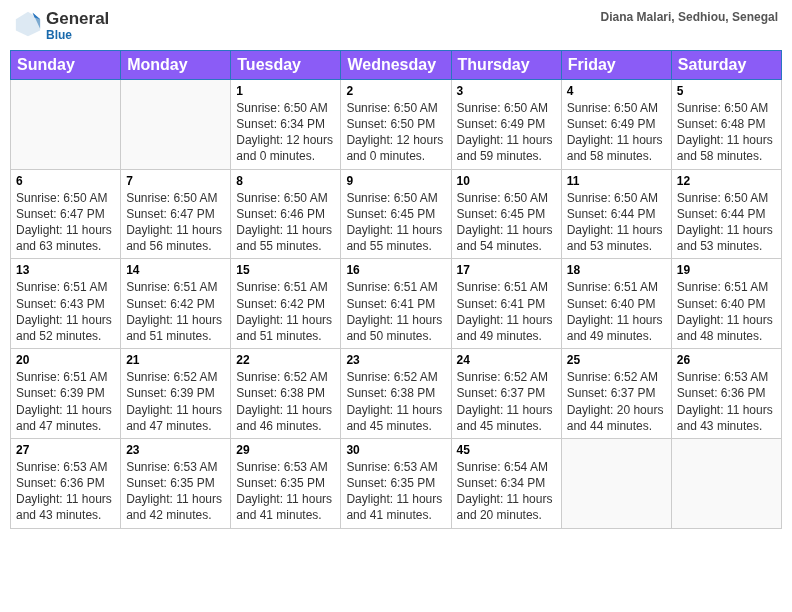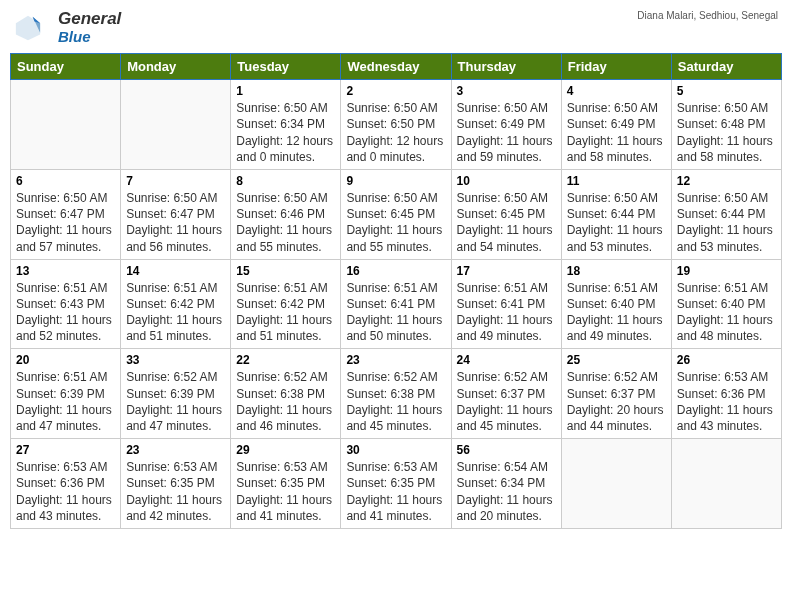--- a/index.html
+++ b/index.html
@@ -12,56 +12,55 @@
     }
     .header {
       display: flex;
       justify-content: space-between;
       align-items: flex-start;
       margin-bottom: 8px;
       padding: 0 4px;
     }
     .logo {
       display: flex;
-      align-items: center;
-      gap: 16px;
-      font-style: italic;
+      gap: 4px;
     }
     .logo-text {
       display: flex;
       flex-direction: column;
       line-height: 1.1;
     }
     .logo-icon {
       width: 28px;
       height: 28px;
     }
     .title-area {
       text-align: right;
     }
     .month-title {
       font-size: 32px;
       font-weight: bold;
       color: #333;
     }
     .subtitle {
-      font-size: 10px;
+      font-size: 12px;
       color: #555;
+      font-weight: bold;
     }
     .calendar {
       width: 100%;
       border-collapse: collapse;
       font-size: 10.5px;
     }
     .calendar th {
-      background: #4d7c0f;
+      background: #8b5cf6;
       color: #fff;
       text-align: left;
       padding: 5px 6px;
-      font-size: 13px;
+      font-size: 16px;
       border: 1px solid #2a76c0;
     }
     .calendar td {
       border: 1px solid #ccc;
       vertical-align: top;
       padding: 4px 5px;
       width: calc(100% / 7);
       min-height: 80px;
     }
     .day-num {
@@ -84,21 +83,21 @@
 
 <div class="header">
   <div class="logo">
     <svg class="logo-icon" viewBox="0 0 30 30">
       <polygon points="15,2 28,10 28,22 15,28 2,22 2,10" fill="#1a6aac" opacity="0.15"></polygon>
       <polygon points="20,3 28,10 28,20" fill="#1a6aac" opacity="0.5"></polygon>
       <polygon points="20,3 28,10 22,8" fill="#2a76c0"></polygon>
     </svg>
     <div class="logo-text">
       <span style="font-size:17px;font-weight:bold;color:#333;line-height:1.1;">General</span>
-      <span style="font-size:15px;font-weight:bold;color:#1a6aac;line-height:1.1;">Blue</span>
+      <span style="font-size:12px;font-weight:bold;color:#1a6aac;line-height:1.1;">Blue</span>
     </div>
   </div>
   <div class="title-area">
     <div class="subtitle">Diana Malari, Sedhiou, Senegal</div>
   </div>
 </div>
 
 <table class="calendar">
   <thead>
     <tr>
@@ -132,21 +131,21 @@
           <div class="day-info"><span>Sunrise: 6:50 AM</span><br><span>Sunset: 6:49 PM</span><br><span>Daylight: 11 hours and 58 minutes.</span></div>
         </td>
         <td>
           <span class="day-num">5</span>
           <div class="day-info"><span>Sunrise: 6:50 AM</span><br><span>Sunset: 6:48 PM</span><br><span>Daylight: 11 hours and 58 minutes.</span></div>
         </td>
       </tr>
       <tr>
         <td>
           <span class="day-num">6</span>
-          <div class="day-info"><span>Sunrise: 6:50 AM</span><br><span>Sunset: 6:47 PM</span><br><span>Daylight: 11 hours and 57 minutes.</span></div>
+          <div class="day-info"><span>Sunrise: 6:50 AM</span><br><span>Sunset: 6:47 PM</span><br><span>Daylight: 11 hours and 63 minutes.</span></div>
         </td>
         <td>
           <span class="day-num">7</span>
           <div class="day-info"><span>Sunrise: 6:50 AM</span><br><span>Sunset: 6:47 PM</span><br><span>Daylight: 11 hours and 56 minutes.</span></div>
         </td>
         <td>
           <span class="day-num">8</span>
           <div class="day-info"><span>Sunrise: 6:50 AM</span><br><span>Sunset: 6:46 PM</span><br><span>Daylight: 11 hours and 55 minutes.</span></div>
         </td>
         <td>
@@ -195,21 +194,21 @@
           <span class="day-num">19</span>
           <div class="day-info"><span>Sunrise: 6:51 AM</span><br><span>Sunset: 6:40 PM</span><br><span>Daylight: 11 hours and 48 minutes.</span></div>
         </td>
       </tr>
       <tr>
         <td>
           <span class="day-num">20</span>
           <div class="day-info"><span>Sunrise: 6:51 AM</span><br><span>Sunset: 6:39 PM</span><br><span>Daylight: 11 hours and 47 minutes.</span></div>
         </td>
         <td>
-          <span class="day-num">33</span>
+          <span class="day-num">21</span>
           <div class="day-info"><span>Sunrise: 6:52 AM</span><br><span>Sunset: 6:39 PM</span><br><span>Daylight: 11 hours and 47 minutes.</span></div>
         </td>
         <td>
           <span class="day-num">22</span>
           <div class="day-info"><span>Sunrise: 6:52 AM</span><br><span>Sunset: 6:38 PM</span><br><span>Daylight: 11 hours and 46 minutes.</span></div>
         </td>
         <td>
           <span class="day-num">23</span>
           <div class="day-info"><span>Sunrise: 6:52 AM</span><br><span>Sunset: 6:38 PM</span><br><span>Daylight: 11 hours and 45 minutes.</span></div>
         </td>
@@ -237,20 +236,20 @@
         </td>
         <td>
           <span class="day-num">29</span>
           <div class="day-info"><span>Sunrise: 6:53 AM</span><br><span>Sunset: 6:35 PM</span><br><span>Daylight: 11 hours and 41 minutes.</span></div>
         </td>
         <td>
           <span class="day-num">30</span>
           <div class="day-info"><span>Sunrise: 6:53 AM</span><br><span>Sunset: 6:35 PM</span><br><span>Daylight: 11 hours and 41 minutes.</span></div>
         </td>
         <td>
-          <span class="day-num">56</span>
+          <span class="day-num">45</span>
           <div class="day-info"><span>Sunrise: 6:54 AM</span><br><span>Sunset: 6:34 PM</span><br><span>Daylight: 11 hours and 20 minutes.</span></div>
         </td>
         <td class="empty-cell"></td>
         <td class="empty-cell"></td>
       </tr>
     </tbody>
 </table>
 
 </body></html>

